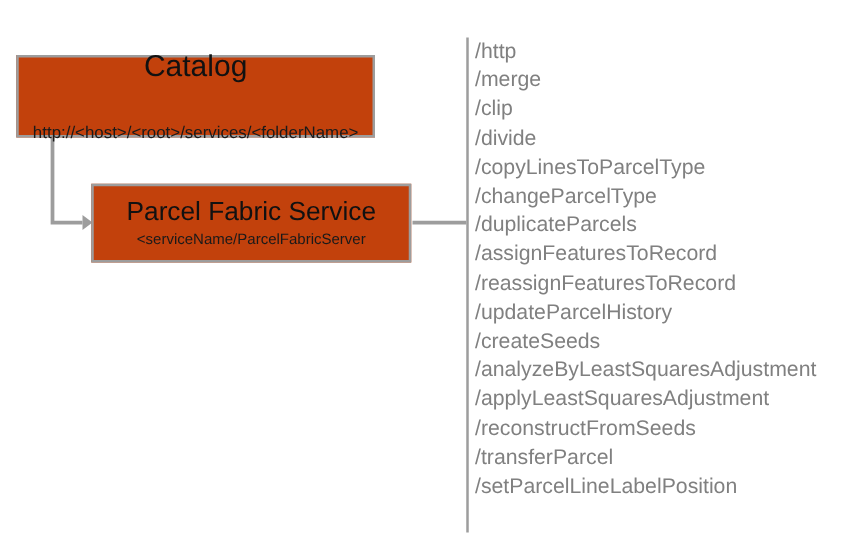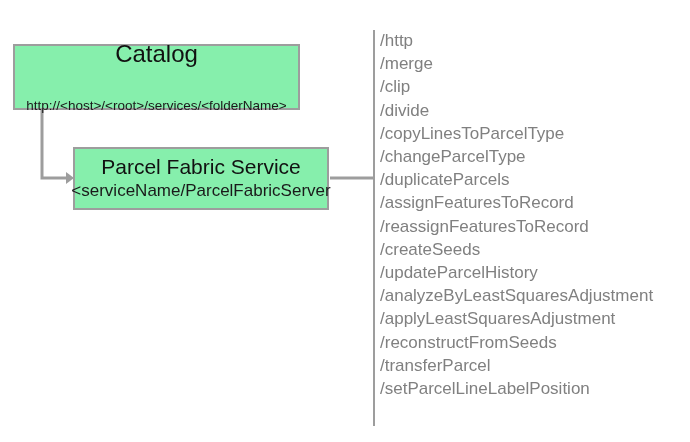--- a/index.html
+++ b/index.html
@@ -18,21 +18,21 @@
     position: absolute;
     inset: 0;
     width: 690px;
     height: 442px;
   }
 
   
   .node {
     position: absolute;
     box-sizing: border-box;
-    background: #86efac;
+    background: #c2410c;
     border: 2px solid #9d9d9d;
     display: flex;
     flex-direction: column;
     align-items: center;
     justify-content: center;
     text-align: left;
   }
   .node-title {
     color: #111111;
     line-height: 1.05;
@@ -62,21 +62,21 @@
     left: 73px;
     top: 147px;
     width: 256px;
     height: 63px;
   }
   #service-node .node-title {
     font-size: 21px;
     margin-bottom: 2px;
   }
   #service-node .node-subtitle {
-    font-size: 17px;
+    font-size: 12px;
   }
 
   
   .connector-svg {
     position: absolute;
     left: 0;
     top: 0;
     width: 690px;
     height: 442px;
     pointer-events: none;
@@ -136,22 +136,22 @@
   <ul id="operations-list">
       <li>/http</li>
       <li>/merge</li>
       <li>/clip</li>
       <li>/divide</li>
       <li>/copyLinesToParcelType</li>
       <li>/changeParcelType</li>
       <li>/duplicateParcels</li>
       <li>/assignFeaturesToRecord</li>
       <li>/reassignFeaturesToRecord</li>
+      <li>/updateParcelHistory</li>
       <li>/createSeeds</li>
-      <li>/updateParcelHistory</li>
       <li>/analyzeByLeastSquaresAdjustment</li>
       <li>/applyLeastSquaresAdjustment</li>
       <li>/reconstructFromSeeds</li>
       <li>/transferParcel</li>
       <li>/setParcelLineLabelPosition</li>
     </ul>
 
 </div>
 
 </body></html>

